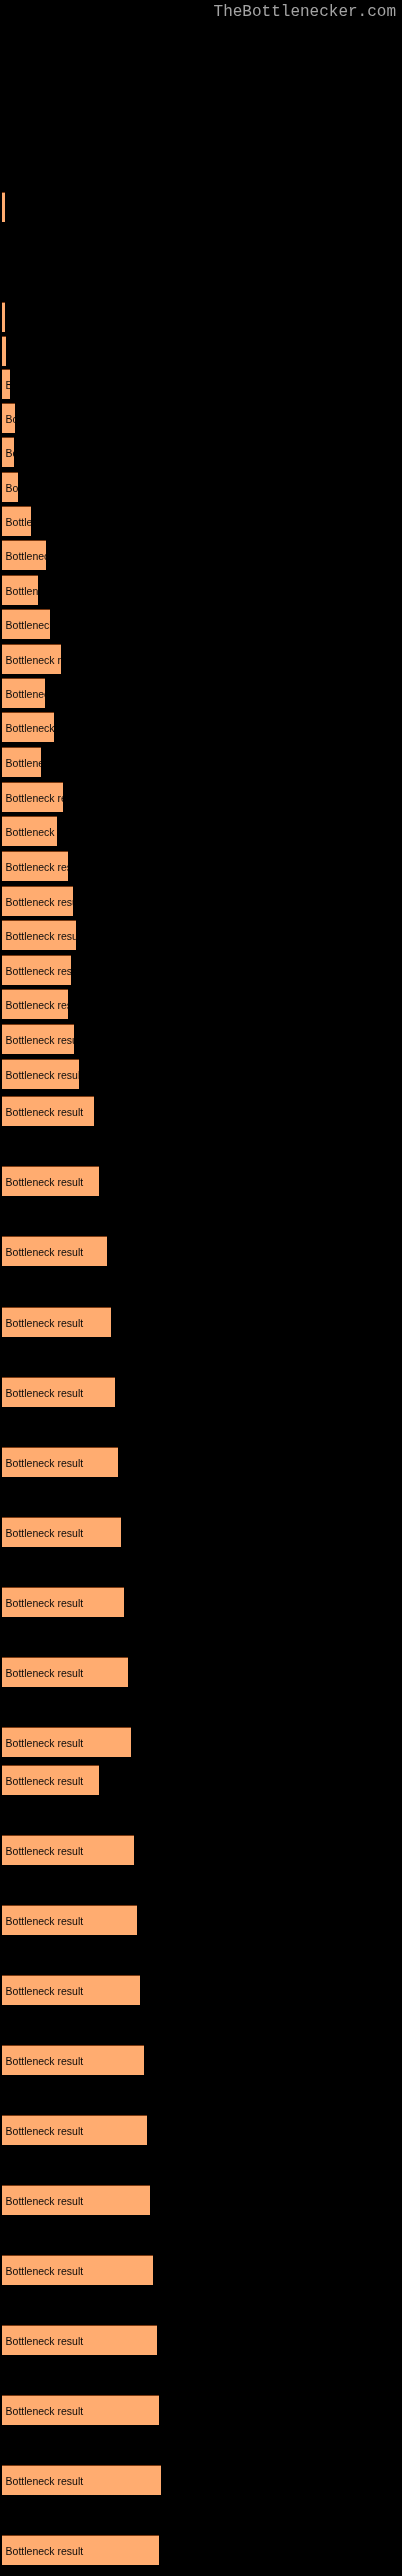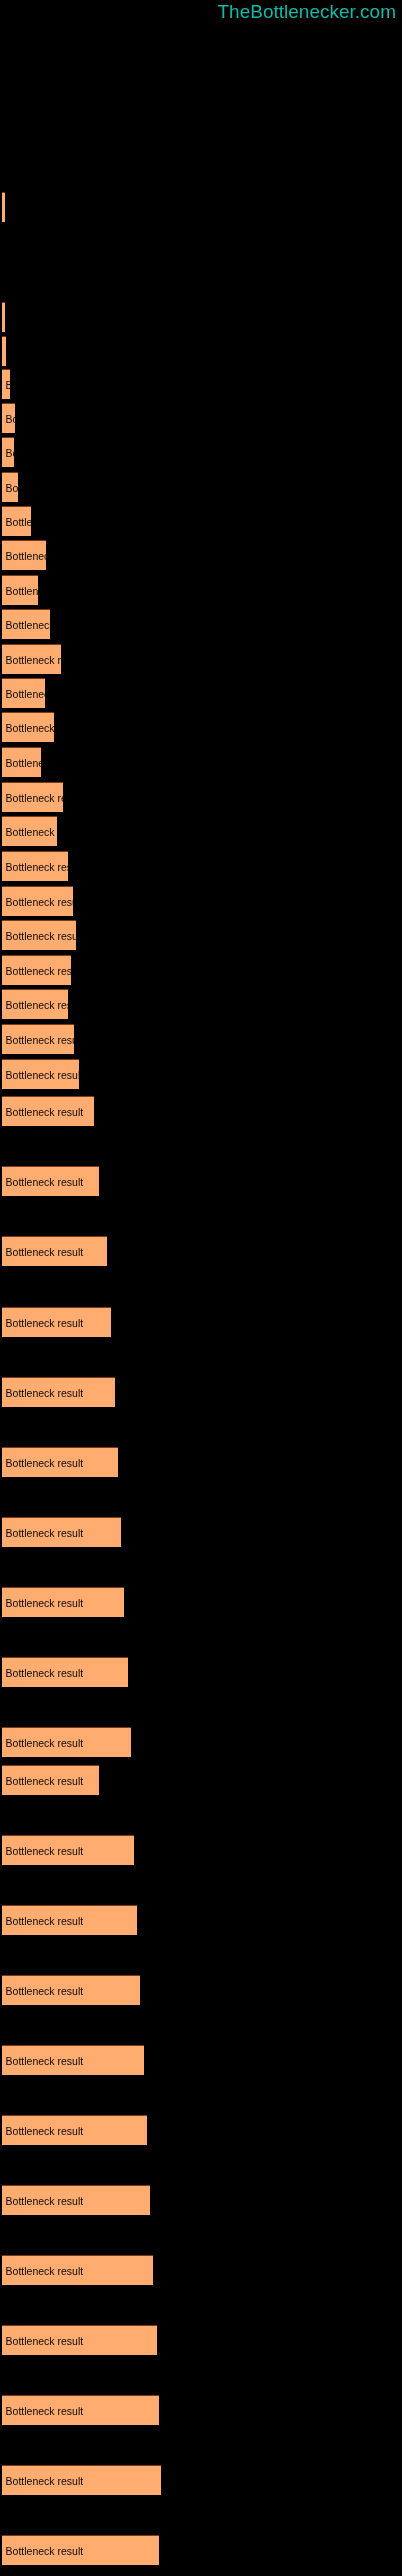--- a/index.html
+++ b/index.html
@@ -19,24 +19,24 @@
     width: 403px;
     height: 2576px;
     background: #000000;
   }
   #watermark {
     position: absolute;
     top: 0px;
     left: 0px;
     width: 396px;
     text-align: right;
-    font-family: Liberation Sans, sans-serif;
-    font-size: 19px;
+    font-family: Liberation Mono, monospace;
+    font-size: 16px;
     line-height: 24px;
-    color: #14b8a6;
+    color: #a3a3a3;
     letter-spacing: 0px;
     white-space: nowrap;
     user-select: none;
   }
   #plot {
     position: absolute;
     left: 0px;
     top: 0px;
     width: 403px;
     height: 2576px;

